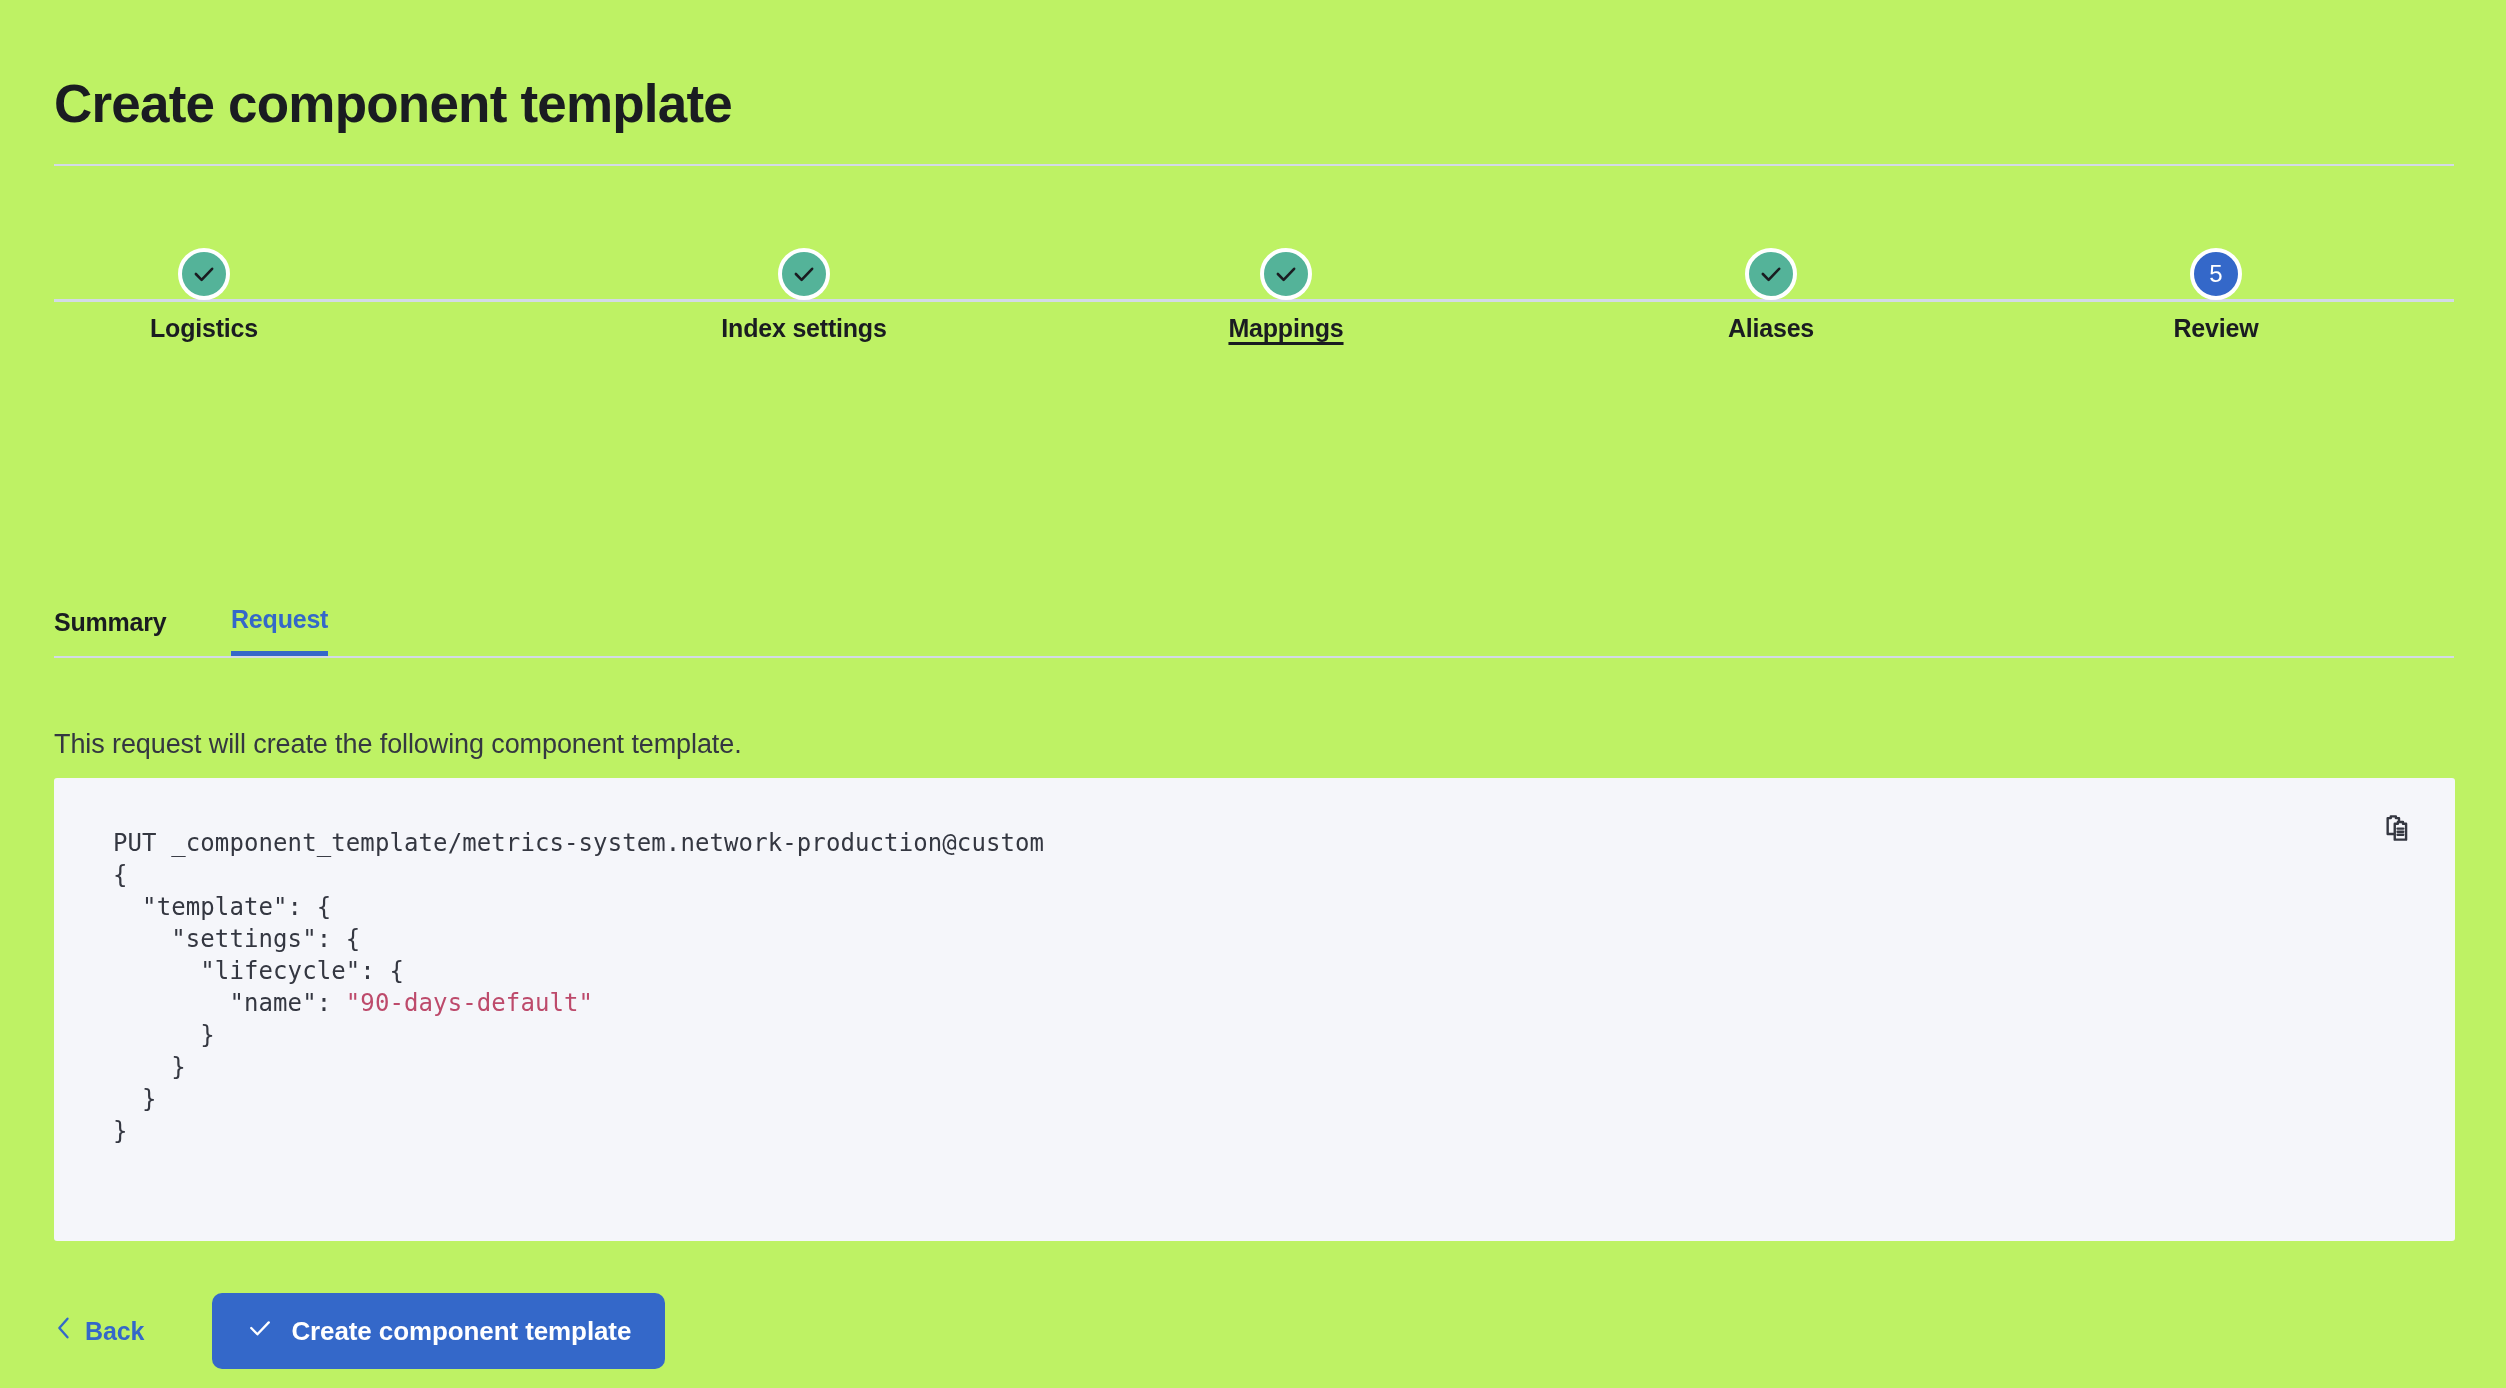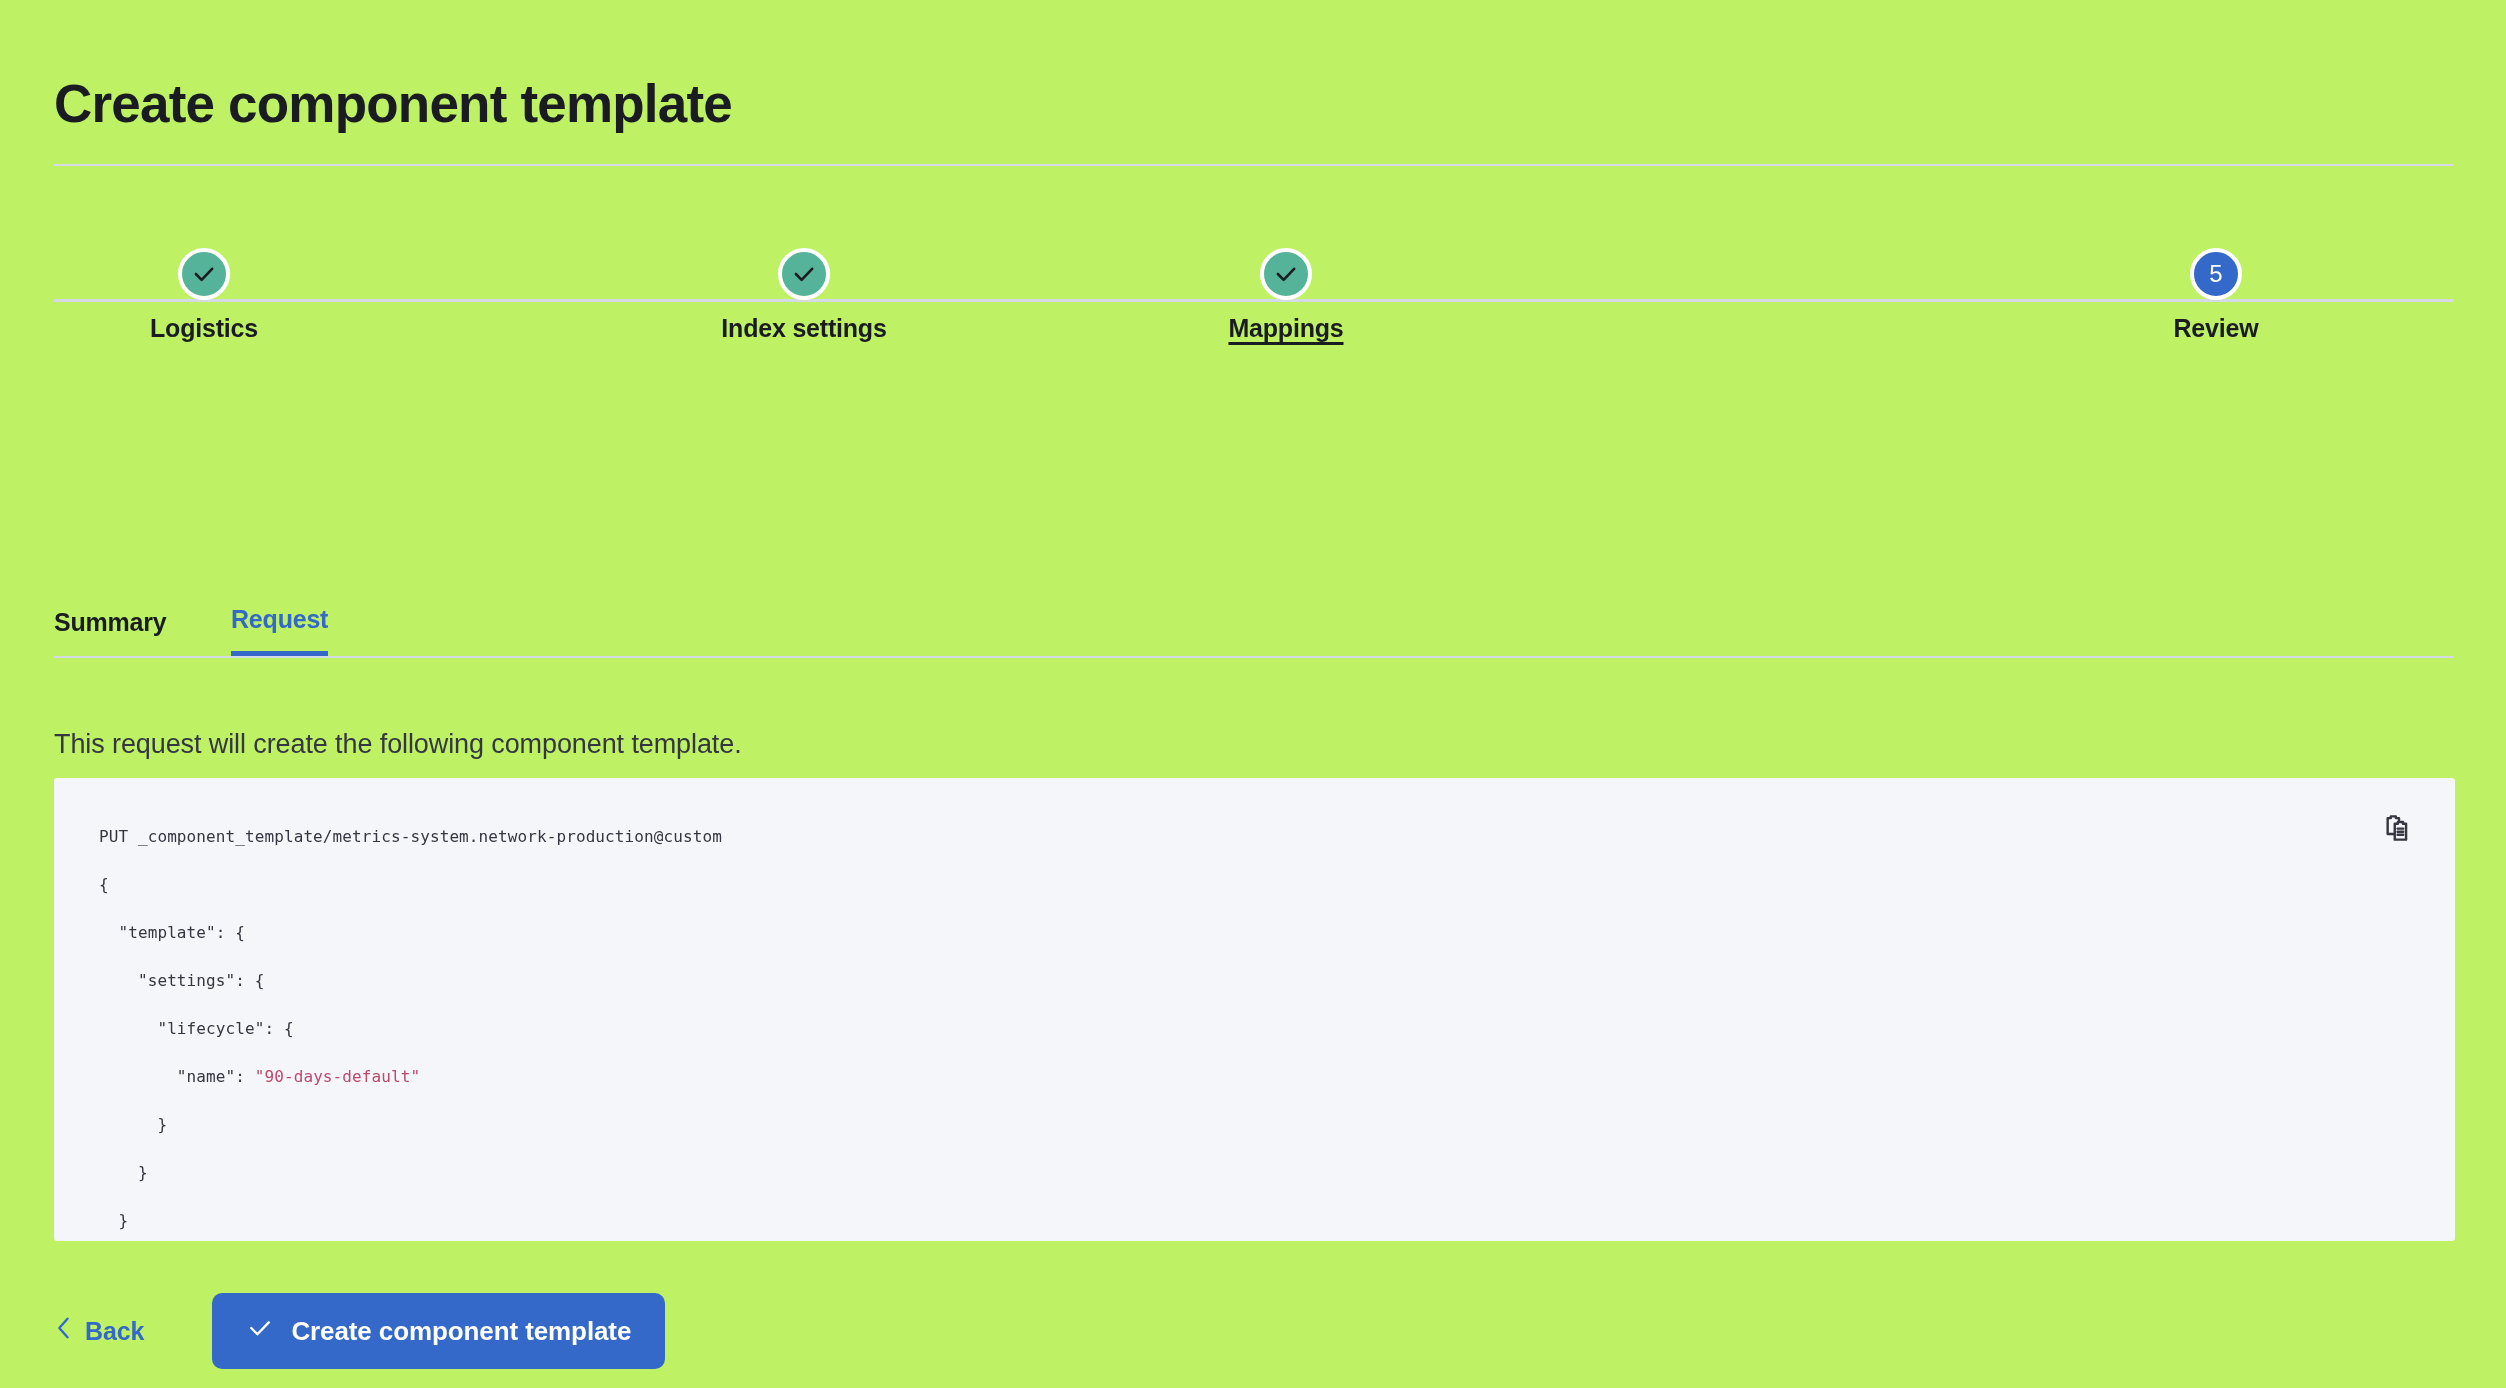--- a/index.html
+++ b/index.html
@@ -139,24 +139,24 @@
     position: absolute;
     left: 54px; top: 778px;
     width: 2401px; height: 463px;
     background: #F5F6FA;
     border-radius: 3px;
     overflow: hidden;
   }
   .code-pre {
     position: absolute;
     left: 45px; top: 35px;
-    margin: 0;
+    margin: 14px;
     font-family: "DejaVu Sans Mono", "Liberation Mono", monospace;
-    font-size: 16px;
-    line-height: 48px;
+    font-size: 24px;
+    line-height: 32px;
     color: #343741;
     white-space: pre;
     letter-spacing: 0.1px;
   }
   .code-str { color: #BD4A6B; }
   .copy-btn {
     position: absolute;
     right: 30px; top: 26px;
     width: 52px; height: 52px;
     display: flex;
@@ -247,20 +247,30 @@
       <div class="step-circle done">
         <span>
           <svg width="26" height="26" viewBox="0 0 24 24" fill="none" stroke="#1A1C21" stroke-width="2.4" stroke-linecap="round" stroke-linejoin="round">
             <polyline points="4.5,12 9.8,17.4 19.5,7.2"></polyline>
           </svg>
         </span>
       </div>
       <div class="step-label hovered">Mappings</div>
     </div>
 
+    <div class="step" style="left:1717px;">
+      <div class="step-circle done">
+        <span>
+          <svg width="26" height="26" viewBox="0 0 24 24" fill="none" stroke="#1A1C21" stroke-width="2.4" stroke-linecap="round" stroke-linejoin="round">
+            <polyline points="4.5,12 9.8,17.4 19.5,7.2"></polyline>
+          </svg>
+        </span>
+      </div>
+      <div class="step-label">Aliases</div>
+    </div>
 
     <div class="step" style="left:2162px;">
       <div class="step-circle current">
         <span class="num">5</span>
       </div>
       <div class="step-label">Review</div>
     </div>
   </div>
 
 

